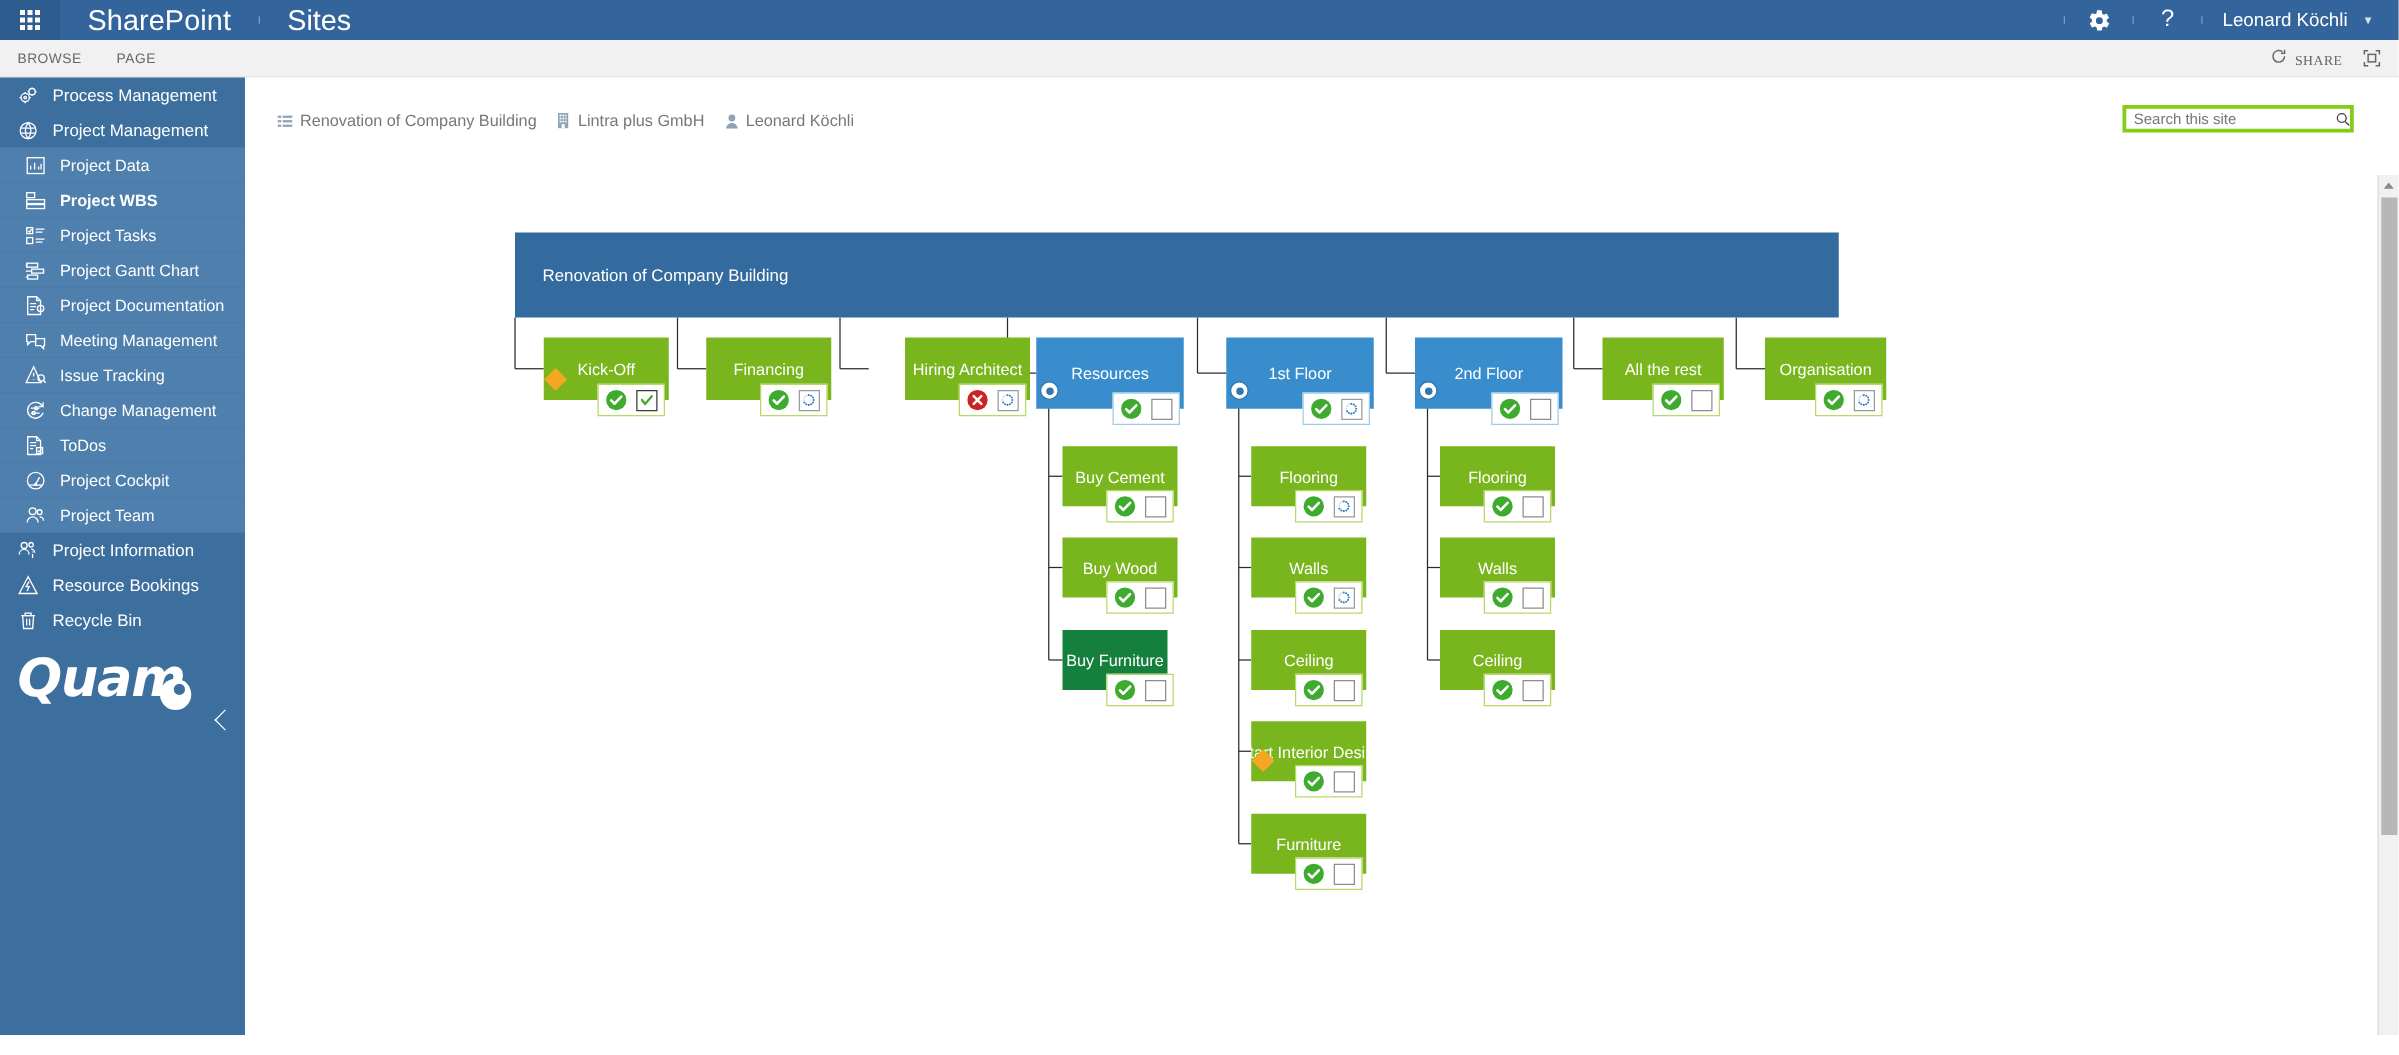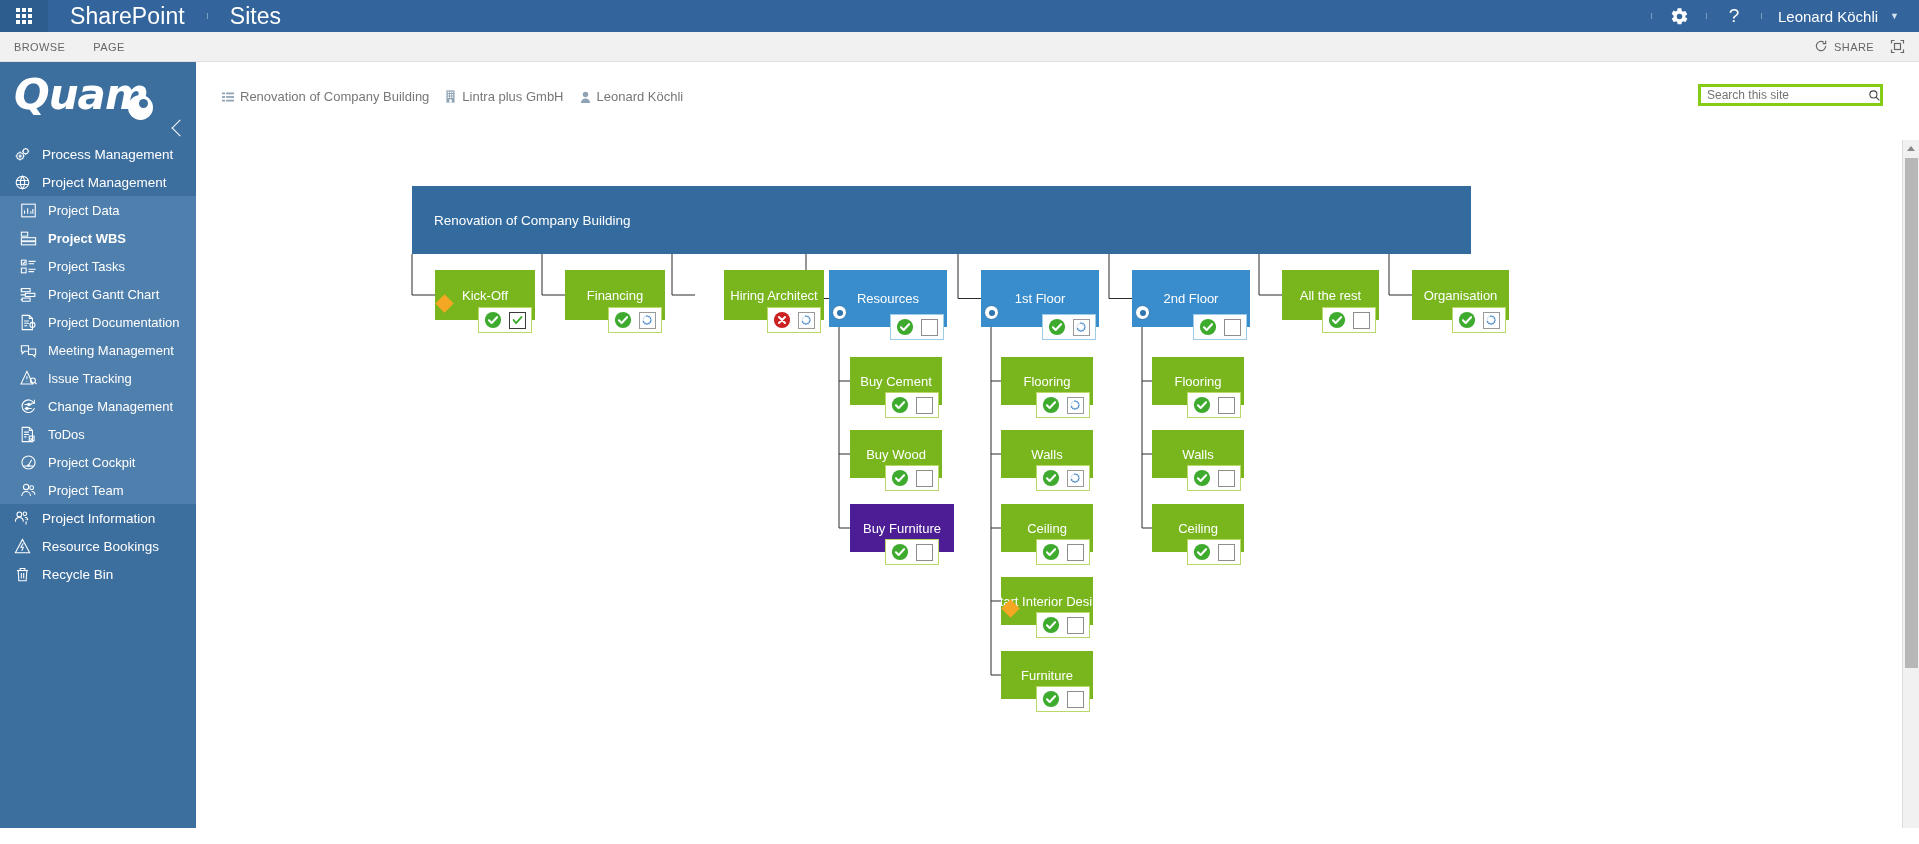--- a/index.html
+++ b/index.html
@@ -37,21 +37,21 @@
   
   #ribbon {
     height: 30px; background: #f1f1f1; border-bottom: 1px solid #e0e0e0;
     display: flex; align-items: center; position: relative;
   }
   .ribbon-tab {
     font-size: 11px; color: #666; letter-spacing: .4px;
     padding: 0 14px; line-height: 30px; cursor: pointer;
   }
   #ribbon-right { margin-left: auto; display: flex; align-items: center; padding-right: 14px; gap: 16px; }
-  #share-btn { display: flex; align-items: center; gap: 6px; font-size: 11px; color: #666; letter-spacing: .4px; cursor: pointer; }
+  #share-btn { display: flex; align-items: flex-end; gap: 6px; font-size: 11px; color: #666; letter-spacing: .4px; cursor: pointer; font-family: Liberation Serif, serif; }
   #focus-btn { cursor: pointer; display: flex; align-items: center; }
 
   
   #shell { display: flex; height: 766px; position: relative; }
 
   
   #sidebar {
     width: 196px; background: #3d6f9e; color: #fff; flex: 0 0 196px;
     position: relative; overflow: hidden;
   }
@@ -216,198 +216,198 @@
         <path d="M2 6V2h4M18 6V2h-4M2 14v4h4M18 14v4h-4"></path>
           <rect x="6" y="6" width="8" height="8"></rect>
       </svg>
     </div>
   </div>
 </div>
 
 <div id="shell">
 
   <div id="sidebar">
+    <div id="nav-list">
+        <div class="nav-item">
+          <span class="nav-icon">
+            <svg viewBox="0 0 24 24" fill="none" stroke="#fff" stroke-width="1.35">
+              <circle cx="9" cy="14" r="4.2"></circle>
+              <circle cx="9" cy="14" r="1.3"></circle>
+              <circle cx="16" cy="8" r="3.2"></circle>
+              <path d="M9 8.3v1.5M9 18.2v1.5M3.3 14h1.5M13.2 14h1.5M16 3.7v1.2M16 11v1.2M11.5 8h1.2M19.3 8h1.2"></path>
+            </svg>
+          </span>
+          <span class="nav-label">Process Management</span>
+        </div>
+        <div class="nav-item">
+          <span class="nav-icon">
+            <svg viewBox="0 0 24 24" fill="none" stroke="#fff" stroke-width="1.35">
+              <circle cx="12" cy="12" r="8"></circle>
+              <path d="M4.6 9.5h14.8M4.6 14.5h14.8"></path>
+              <path d="M12 4a13 13 0 000 16 13 13 0 000-16z"></path>
+            </svg>
+          </span>
+          <span class="nav-label">Project Management</span>
+        </div>
+        <div class="nav-item lvl2 active">
+          <span class="nav-icon">
+            <svg viewBox="0 0 24 24" fill="none" stroke="#fff" stroke-width="1.35">
+              <rect x="3.5" y="4" width="17" height="16"></rect>
+              <path d="M7 16v-4M11 16v-7M15 16v-3M17.5 16v-6"></path>
+            </svg>
+          </span>
+          <span class="nav-label">Project Data</span>
+        </div>
+        <div class="nav-item lvl2 active bold">
+          <span class="nav-icon">
+            <svg viewBox="0 0 24 24" fill="none" stroke="#fff" stroke-width="1.35">
+              <rect x="3" y="4" width="8" height="5"></rect>
+              <rect x="3" y="11" width="18" height="4"></rect>
+              <rect x="3" y="16" width="18" height="4"></rect>
+            </svg>
+          </span>
+          <span class="nav-label">Project WBS</span>
+        </div>
+        <div class="nav-item lvl2 active">
+          <span class="nav-icon">
+            <svg viewBox="0 0 24 24" fill="none" stroke="#fff" stroke-width="1.35">
+              <rect x="3" y="4" width="6" height="6"></rect>
+              <path d="M4.5 7l1.5 1.5L8 5.5"></path>
+              <rect x="3" y="14" width="6" height="6"></rect>
+              <path d="M12 5.5h9M12 8.5h7M12 15.5h9M12 18.5h7"></path>
+            </svg>
+          </span>
+          <span class="nav-label">Project Tasks</span>
+        </div>
+        <div class="nav-item lvl2 active">
+          <span class="nav-icon">
+            <svg viewBox="0 0 24 24" fill="none" stroke="#fff" stroke-width="1.35">
+              <rect x="3" y="4.5" width="11" height="4"></rect>
+              <rect x="8" y="10.5" width="12" height="4"></rect>
+              <rect x="4" y="16.5" width="10" height="4"></rect>
+              <path d="M2 6.5h2M2 12.5h6M2 18.5h2"></path>
+            </svg>
+          </span>
+          <span class="nav-label">Project Gantt Chart</span>
+        </div>
+        <div class="nav-item lvl2 active">
+          <span class="nav-icon">
+            <svg viewBox="0 0 24 24" fill="none" stroke="#fff" stroke-width="1.35">
+              <path d="M4 3h9l4 4v14H4z"></path>
+              <path d="M13 3v4h4"></path>
+              <path d="M6.5 10h6M6.5 13h6M6.5 16h4"></path>
+              <circle cx="17" cy="15" r="3.2"></circle>
+            </svg>
+          </span>
+          <span class="nav-label">Project Documentation</span>
+        </div>
+        <div class="nav-item lvl2 active">
+          <span class="nav-icon">
+            <svg viewBox="0 0 24 24" fill="none" stroke="#fff" stroke-width="1.35">
+              <path d="M3 6h9v7H7l-3 3v-3H3z"></path>
+              <path d="M12 10h9v7h-1v3l-3-3h-5z"></path>
+            </svg>
+          </span>
+          <span class="nav-label">Meeting Management</span>
+        </div>
+        <div class="nav-item lvl2 active">
+          <span class="nav-icon">
+            <svg viewBox="0 0 24 24" fill="none" stroke="#fff" stroke-width="1.35">
+              <path d="M10 3L2.5 19h15z"></path>
+              <path d="M10 9v4M10 15.5v.7"></path>
+              <circle cx="17.5" cy="14.5" r="3.2"></circle>
+              <path d="M20 17l2.2 2.2"></path>
+            </svg>
+          </span>
+          <span class="nav-label">Issue Tracking</span>
+        </div>
+        <div class="nav-item lvl2 active">
+          <span class="nav-icon">
+            <svg viewBox="0 0 24 24" fill="none" stroke="#fff" stroke-width="1.35">
+              <path d="M19 8a8 8 0 10.5 6"></path>
+              <path d="M19.5 3.5V8H15"></path>
+              <path d="M7 9.5h9M7 14.5h9"></path>
+              <circle cx="12.5" cy="9.5" r="1.6"></circle>
+              <circle cx="10" cy="14.5" r="1.6"></circle>
+            </svg>
+          </span>
+          <span class="nav-label">Change Management</span>
+        </div>
+        <div class="nav-item lvl2 active">
+          <span class="nav-icon">
+            <svg viewBox="0 0 24 24" fill="none" stroke="#fff" stroke-width="1.35">
+              <path d="M4 3h9l4 4v14H4z"></path>
+              <path d="M13 3v4h4"></path>
+              <path d="M6.5 9h6M6.5 12h6M6.5 15h3"></path>
+              <rect x="13" y="14" width="6" height="6"></rect>
+              <path d="M14.3 17l1.3 1.3 2.2-2.4"></path>
+            </svg>
+          </span>
+          <span class="nav-label">ToDos</span>
+        </div>
+        <div class="nav-item lvl2 active">
+          <span class="nav-icon">
+            <svg viewBox="0 0 24 24" fill="none" stroke="#fff" stroke-width="1.35">
+              <circle cx="12" cy="12" r="8.3"></circle>
+              <path d="M5 16.5h14"></path>
+              <path d="M12 15.5L16 8.5"></path>
+              <circle cx="12" cy="15.8" r="1"></circle>
+            </svg>
+          </span>
+          <span class="nav-label">Project Cockpit</span>
+        </div>
+        <div class="nav-item lvl2 active">
+          <span class="nav-icon">
+            <svg viewBox="0 0 24 24" fill="none" stroke="#fff" stroke-width="1.35">
+              <circle cx="9" cy="7.5" r="3.4"></circle>
+              <circle cx="16" cy="8.5" r="2.4"></circle>
+              <path d="M3.5 19c0-3.3 2.5-5.7 5.5-5.7s5.5 2.4 5.5 5.7"></path>
+              <path d="M16 13.3c2.2 0 4 1.8 4 4"></path>
+            </svg>
+          </span>
+          <span class="nav-label">Project Team</span>
+        </div>
+        <div class="nav-item">
+          <span class="nav-icon">
+            <svg viewBox="0 0 24 24" fill="none" stroke="#fff" stroke-width="1.35">
+              <circle cx="8" cy="6.8" r="3"></circle>
+              <circle cx="15" cy="6" r="2.2"></circle>
+              <path d="M3 16c0-3 2.2-5.2 5-5.2s5 2.2 5 5.2"></path>
+              <path d="M15 10.5c2 0 3.6 1.6 3.6 3.6"></path>
+              <path d="M16.5 15.5v4M16.5 13v.8"></path>
+            </svg>
+          </span>
+          <span class="nav-label">Project Information</span>
+        </div>
+        <div class="nav-item">
+          <span class="nav-icon">
+            <svg viewBox="0 0 24 24" fill="none" stroke="#fff" stroke-width="1.35">
+              <path d="M12 3L3 20h18z"></path>
+              <path d="M13 8l-3 5h3l-2 4.5"></path>
+            </svg>
+          </span>
+          <span class="nav-label">Resource Bookings</span>
+        </div>
+        <div class="nav-item">
+          <span class="nav-icon">
+            <svg viewBox="0 0 24 24" fill="none" stroke="#fff" stroke-width="1.35">
+              <path d="M5 7h14"></path>
+              <path d="M6.5 7l.9 13h9.2l.9-13"></path>
+              <path d="M9 4.5h6V7H9z"></path>
+              <path d="M10.5 10v7M13.5 10v7"></path>
+            </svg>
+          </span>
+          <span class="nav-label">Recycle Bin</span>
+        </div>
+      </div>
     <div id="logo-area">
       <div id="quam-logo">Quam</div>
       <div id="logo-dot"></div>
       <div id="collapse-arrow"></div>
     </div>
-    <div id="nav-list">
-        <div class="nav-item">
-          <span class="nav-icon">
-            <svg viewBox="0 0 24 24" fill="none" stroke="#fff" stroke-width="1.35">
-              <circle cx="9" cy="14" r="4.2"></circle>
-              <circle cx="9" cy="14" r="1.3"></circle>
-              <circle cx="16" cy="8" r="3.2"></circle>
-              <path d="M9 8.3v1.5M9 18.2v1.5M3.3 14h1.5M13.2 14h1.5M16 3.7v1.2M16 11v1.2M11.5 8h1.2M19.3 8h1.2"></path>
-            </svg>
-          </span>
-          <span class="nav-label">Process Management</span>
-        </div>
-        <div class="nav-item">
-          <span class="nav-icon">
-            <svg viewBox="0 0 24 24" fill="none" stroke="#fff" stroke-width="1.35">
-              <circle cx="12" cy="12" r="8"></circle>
-              <path d="M4.6 9.5h14.8M4.6 14.5h14.8"></path>
-              <path d="M12 4a13 13 0 000 16 13 13 0 000-16z"></path>
-            </svg>
-          </span>
-          <span class="nav-label">Project Management</span>
-        </div>
-        <div class="nav-item lvl2 active">
-          <span class="nav-icon">
-            <svg viewBox="0 0 24 24" fill="none" stroke="#fff" stroke-width="1.35">
-              <rect x="3.5" y="4" width="17" height="16"></rect>
-              <path d="M7 16v-4M11 16v-7M15 16v-3M17.5 16v-6"></path>
-            </svg>
-          </span>
-          <span class="nav-label">Project Data</span>
-        </div>
-        <div class="nav-item lvl2 active bold">
-          <span class="nav-icon">
-            <svg viewBox="0 0 24 24" fill="none" stroke="#fff" stroke-width="1.35">
-              <rect x="3" y="4" width="8" height="5"></rect>
-              <rect x="3" y="11" width="18" height="4"></rect>
-              <rect x="3" y="16" width="18" height="4"></rect>
-            </svg>
-          </span>
-          <span class="nav-label">Project WBS</span>
-        </div>
-        <div class="nav-item lvl2 active">
-          <span class="nav-icon">
-            <svg viewBox="0 0 24 24" fill="none" stroke="#fff" stroke-width="1.35">
-              <rect x="3" y="4" width="6" height="6"></rect>
-              <path d="M4.5 7l1.5 1.5L8 5.5"></path>
-              <rect x="3" y="14" width="6" height="6"></rect>
-              <path d="M12 5.5h9M12 8.5h7M12 15.5h9M12 18.5h7"></path>
-            </svg>
-          </span>
-          <span class="nav-label">Project Tasks</span>
-        </div>
-        <div class="nav-item lvl2 active">
-          <span class="nav-icon">
-            <svg viewBox="0 0 24 24" fill="none" stroke="#fff" stroke-width="1.35">
-              <rect x="3" y="4.5" width="11" height="4"></rect>
-              <rect x="8" y="10.5" width="12" height="4"></rect>
-              <rect x="4" y="16.5" width="10" height="4"></rect>
-              <path d="M2 6.5h2M2 12.5h6M2 18.5h2"></path>
-            </svg>
-          </span>
-          <span class="nav-label">Project Gantt Chart</span>
-        </div>
-        <div class="nav-item lvl2 active">
-          <span class="nav-icon">
-            <svg viewBox="0 0 24 24" fill="none" stroke="#fff" stroke-width="1.35">
-              <path d="M4 3h9l4 4v14H4z"></path>
-              <path d="M13 3v4h4"></path>
-              <path d="M6.5 10h6M6.5 13h6M6.5 16h4"></path>
-              <circle cx="17" cy="15" r="3.2"></circle>
-            </svg>
-          </span>
-          <span class="nav-label">Project Documentation</span>
-        </div>
-        <div class="nav-item lvl2 active">
-          <span class="nav-icon">
-            <svg viewBox="0 0 24 24" fill="none" stroke="#fff" stroke-width="1.35">
-              <path d="M3 6h9v7H7l-3 3v-3H3z"></path>
-              <path d="M12 10h9v7h-1v3l-3-3h-5z"></path>
-            </svg>
-          </span>
-          <span class="nav-label">Meeting Management</span>
-        </div>
-        <div class="nav-item lvl2 active">
-          <span class="nav-icon">
-            <svg viewBox="0 0 24 24" fill="none" stroke="#fff" stroke-width="1.35">
-              <path d="M10 3L2.5 19h15z"></path>
-              <path d="M10 9v4M10 15.5v.7"></path>
-              <circle cx="17.5" cy="14.5" r="3.2"></circle>
-              <path d="M20 17l2.2 2.2"></path>
-            </svg>
-          </span>
-          <span class="nav-label">Issue Tracking</span>
-        </div>
-        <div class="nav-item lvl2 active">
-          <span class="nav-icon">
-            <svg viewBox="0 0 24 24" fill="none" stroke="#fff" stroke-width="1.35">
-              <path d="M19 8a8 8 0 10.5 6"></path>
-              <path d="M19.5 3.5V8H15"></path>
-              <path d="M7 9.5h9M7 14.5h9"></path>
-              <circle cx="12.5" cy="9.5" r="1.6"></circle>
-              <circle cx="10" cy="14.5" r="1.6"></circle>
-            </svg>
-          </span>
-          <span class="nav-label">Change Management</span>
-        </div>
-        <div class="nav-item lvl2 active">
-          <span class="nav-icon">
-            <svg viewBox="0 0 24 24" fill="none" stroke="#fff" stroke-width="1.35">
-              <path d="M4 3h9l4 4v14H4z"></path>
-              <path d="M13 3v4h4"></path>
-              <path d="M6.5 9h6M6.5 12h6M6.5 15h3"></path>
-              <rect x="13" y="14" width="6" height="6"></rect>
-              <path d="M14.3 17l1.3 1.3 2.2-2.4"></path>
-            </svg>
-          </span>
-          <span class="nav-label">ToDos</span>
-        </div>
-        <div class="nav-item lvl2 active">
-          <span class="nav-icon">
-            <svg viewBox="0 0 24 24" fill="none" stroke="#fff" stroke-width="1.35">
-              <circle cx="12" cy="12" r="8.3"></circle>
-              <path d="M5 16.5h14"></path>
-              <path d="M12 15.5L16 8.5"></path>
-              <circle cx="12" cy="15.8" r="1"></circle>
-            </svg>
-          </span>
-          <span class="nav-label">Project Cockpit</span>
-        </div>
-        <div class="nav-item lvl2 active">
-          <span class="nav-icon">
-            <svg viewBox="0 0 24 24" fill="none" stroke="#fff" stroke-width="1.35">
-              <circle cx="9" cy="7.5" r="3.4"></circle>
-              <circle cx="16" cy="8.5" r="2.4"></circle>
-              <path d="M3.5 19c0-3.3 2.5-5.7 5.5-5.7s5.5 2.4 5.5 5.7"></path>
-              <path d="M16 13.3c2.2 0 4 1.8 4 4"></path>
-            </svg>
-          </span>
-          <span class="nav-label">Project Team</span>
-        </div>
-        <div class="nav-item">
-          <span class="nav-icon">
-            <svg viewBox="0 0 24 24" fill="none" stroke="#fff" stroke-width="1.35">
-              <circle cx="8" cy="6.8" r="3"></circle>
-              <circle cx="15" cy="6" r="2.2"></circle>
-              <path d="M3 16c0-3 2.2-5.2 5-5.2s5 2.2 5 5.2"></path>
-              <path d="M15 10.5c2 0 3.6 1.6 3.6 3.6"></path>
-              <path d="M16.5 15.5v4M16.5 13v.8"></path>
-            </svg>
-          </span>
-          <span class="nav-label">Project Information</span>
-        </div>
-        <div class="nav-item">
-          <span class="nav-icon">
-            <svg viewBox="0 0 24 24" fill="none" stroke="#fff" stroke-width="1.35">
-              <path d="M12 3L3 20h18z"></path>
-              <path d="M13 8l-3 5h3l-2 4.5"></path>
-            </svg>
-          </span>
-          <span class="nav-label">Resource Bookings</span>
-        </div>
-        <div class="nav-item">
-          <span class="nav-icon">
-            <svg viewBox="0 0 24 24" fill="none" stroke="#fff" stroke-width="1.35">
-              <path d="M5 7h14"></path>
-              <path d="M6.5 7l.9 13h9.2l.9-13"></path>
-              <path d="M9 4.5h6V7H9z"></path>
-              <path d="M10.5 10v7M13.5 10v7"></path>
-            </svg>
-          </span>
-          <span class="nav-label">Recycle Bin</span>
-        </div>
-      </div>
   </div>
 
   <div id="content">
     <div id="page-head">
       <div id="breadcrumb">
           <div class="bc-item">
             <span class="bc-icon">
               <svg width="12" height="12" viewBox="0 0 16 16" fill="#8fa3b5">
                 <rect x="0" y="2" width="4" height="2.4"></rect>
                 <rect x="5.5" y="2" width="10.5" height="2.4"></rect>
@@ -722,21 +722,21 @@
                   <circle cx="10" cy="10" r="9" fill="#3eab2e"></circle>
                   <path d="M5.5 10.3l3 3 6-6.4" fill="none" stroke="#fff" stroke-width="2.3" stroke-linecap="round" stroke-linejoin="round"></path>
                 </svg>
               </span>
               <span class="badge">
                 <span class="sq plain"></span>
               </span>
             </div>
           </div>
           <div class="node leaf" style="left: 654px; top: 442px; width: 92px; height: 48px;">
-            <div class="node-box" style="width: 104px; height: 48px; background: #4c1d95;">
+            <div class="node-box" style="width: 84px; height: 48px; background: #15803d;">
               <span>Buy Furniture</span>
             </div>
             <div class="badges" style="left: 35px; top: 35px; border: 1px solid rgb(184, 216, 106);">
               <span class="badge">
       <svg width="18" height="18" viewBox="0 0 20 20">
                   <circle cx="10" cy="10" r="9" fill="#3eab2e"></circle>
                   <path d="M5.5 10.3l3 3 6-6.4" fill="none" stroke="#fff" stroke-width="2.3" stroke-linecap="round" stroke-linejoin="round"></path>
                 </svg>
               </span>
               <span class="badge">

